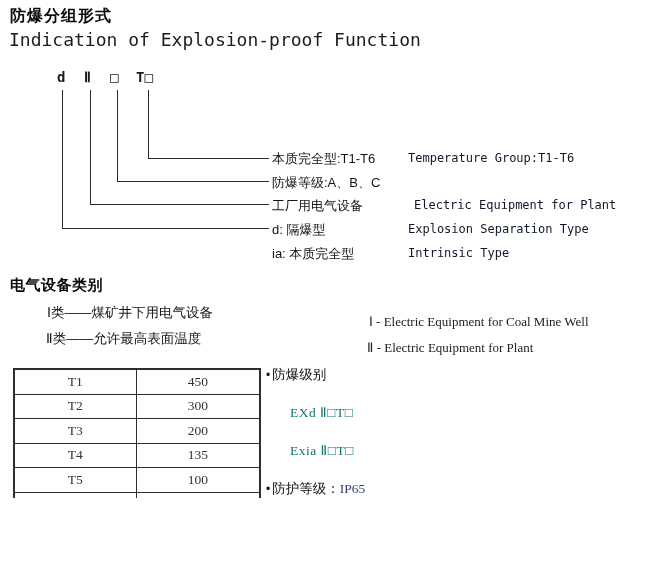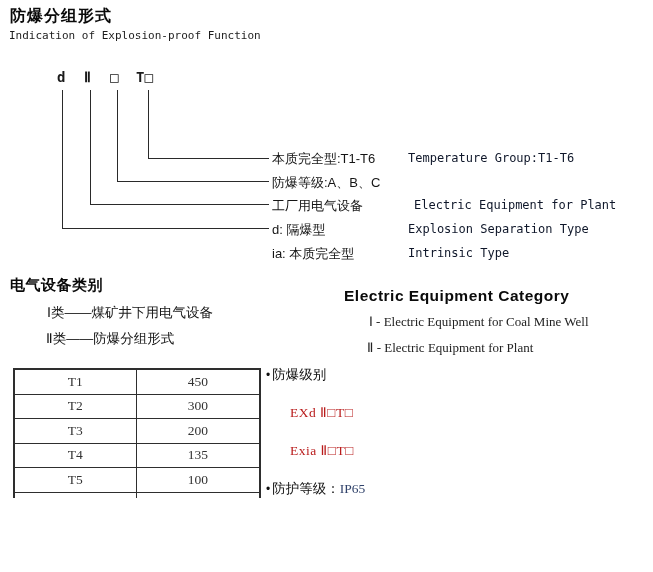--- a/index.html
+++ b/index.html
@@ -3,36 +3,36 @@
 <meta charset="utf-8">
 <style>
   html,body{margin:0;padding:0;background:#fff;}
   #page{position:relative;width:653px;height:498px;background:#ffffff;overflow:hidden;
         font-family:"Liberation Sans",sans-serif;color:#111;}
   .abs{position:absolute;}
   .cn{font-family:"Liberation Sans",sans-serif;}
   .mono{font-family:"DejaVu Sans Mono",monospace;}
   .serif{font-family:"Liberation Serif",serif;}
   .title-cn{font-size:16px;font-weight:bold;letter-spacing:1px;color:#0a0a0a;}
-  .title-en{font-size:11px;color:#1c1c1c;}
+  .title-en{font-size:18px;color:#1c1c1c;}
   .sym{font-size:14px;font-weight:bold;color:#1a1a1a;}
   .connector{border-left:1.5px solid #2a2a2a;border-bottom:1.5px solid #2a2a2a;}
   .dlabel-cn{font-size:13px;color:#151515;}
   .dlabel-en{font-size:12px;color:#0f172a;margin-left:8px;}
   .sec-head{font-size:15px;font-weight:bold;color:#0a0a0a;letter-spacing:0.5px;}
   .cat-item{font-size:13.5px;color:#151515;}
   .cat-item-en{font-size:13px;color:#222;}
   table.temp{border-collapse:collapse;table-layout:fixed;width:246px;}
   table.temp td,table.temp th{border:1.5px solid #2e2e2e;text-align:center;vertical-align:middle;}
   table.temp{border:2px solid #2e2e2e;}
   th.hd{font-size:13px;font-weight:normal;color:#3a3a3a;line-height:1.55;padding:4px 14px;height:42px;}
   td.cell{font-family:"Liberation Serif",serif;font-size:13.5px;color:#333;height:21.5px;}
   .bullet-line{font-size:13.5px;color:#0e0e0e;}
   .bullet{font-size:12px;margin-right:2px;}
-  .code{font-size:13.5px;color:#b91c1c;letter-spacing:0.5px;}
+  .code{font-size:13.5px;color:#0f766e;letter-spacing:0.5px;}
   .ip{color:#31436b;}
   .bottom-strip{background:#dadada;}
 </style>
 </head>
 <body>
 
 <div id="page">
 
   <div class="abs title-cn cn" style="left:10px;top:6px;">防爆分组形式</div>
   <div class="abs title-en mono" style="left:9px;top:29px;">Indication of Explosion-proof Function</div>
@@ -56,23 +56,22 @@
   <div class="abs dlabel-en mono" style="left:406px;top:198px;">Electric Equipment for Plant</div>
 
   <div class="abs dlabel-cn cn" style="left:272px;top:221px;">d: 隔爆型</div>
   <div class="abs dlabel-en mono" style="left:400px;top:222px;">Explosion Separation Type</div>
 
   <div class="abs dlabel-cn cn" style="left:272px;top:245px;">ia: 本质完全型</div>
   <div class="abs dlabel-en mono" style="left:400px;top:246px;text-align:right;">Intrinsic Type</div>
 
   <div class="abs sec-head cn" style="left:10px;top:276px;">电气设备类别</div>
   <div class="abs cat-item cn" style="left:47px;top:304px;">Ⅰ类——煤矿井下用电气设备</div>
-  <div class="abs cat-item cn" style="left:46px;top:330px;">Ⅱ类——防爆分组形式</div>
+  <div class="abs cat-item cn" style="left:46px;top:330px;">Ⅱ类——允许最高表面温度</div>
 
-  <div class="abs sec-head" style="left:344px;top:287px;font-size:15.5px;">Electric Equipment Category</div>
   <div class="abs cat-item-en serif" style="left:369px;top:314px;">Ⅰ - Electric Equipment for Coal Mine Well</div>
   <div class="abs cat-item-en serif" style="left:367px;top:340px;">Ⅱ - Electric Equipment for Plant</div>
 
   <table class="temp abs" style="left:13px;top:368px;">
     <colgroup>
         <col style="width:122px;">
         <col style="width:124px;">
       </colgroup>
     <tbody>
     <tr>

